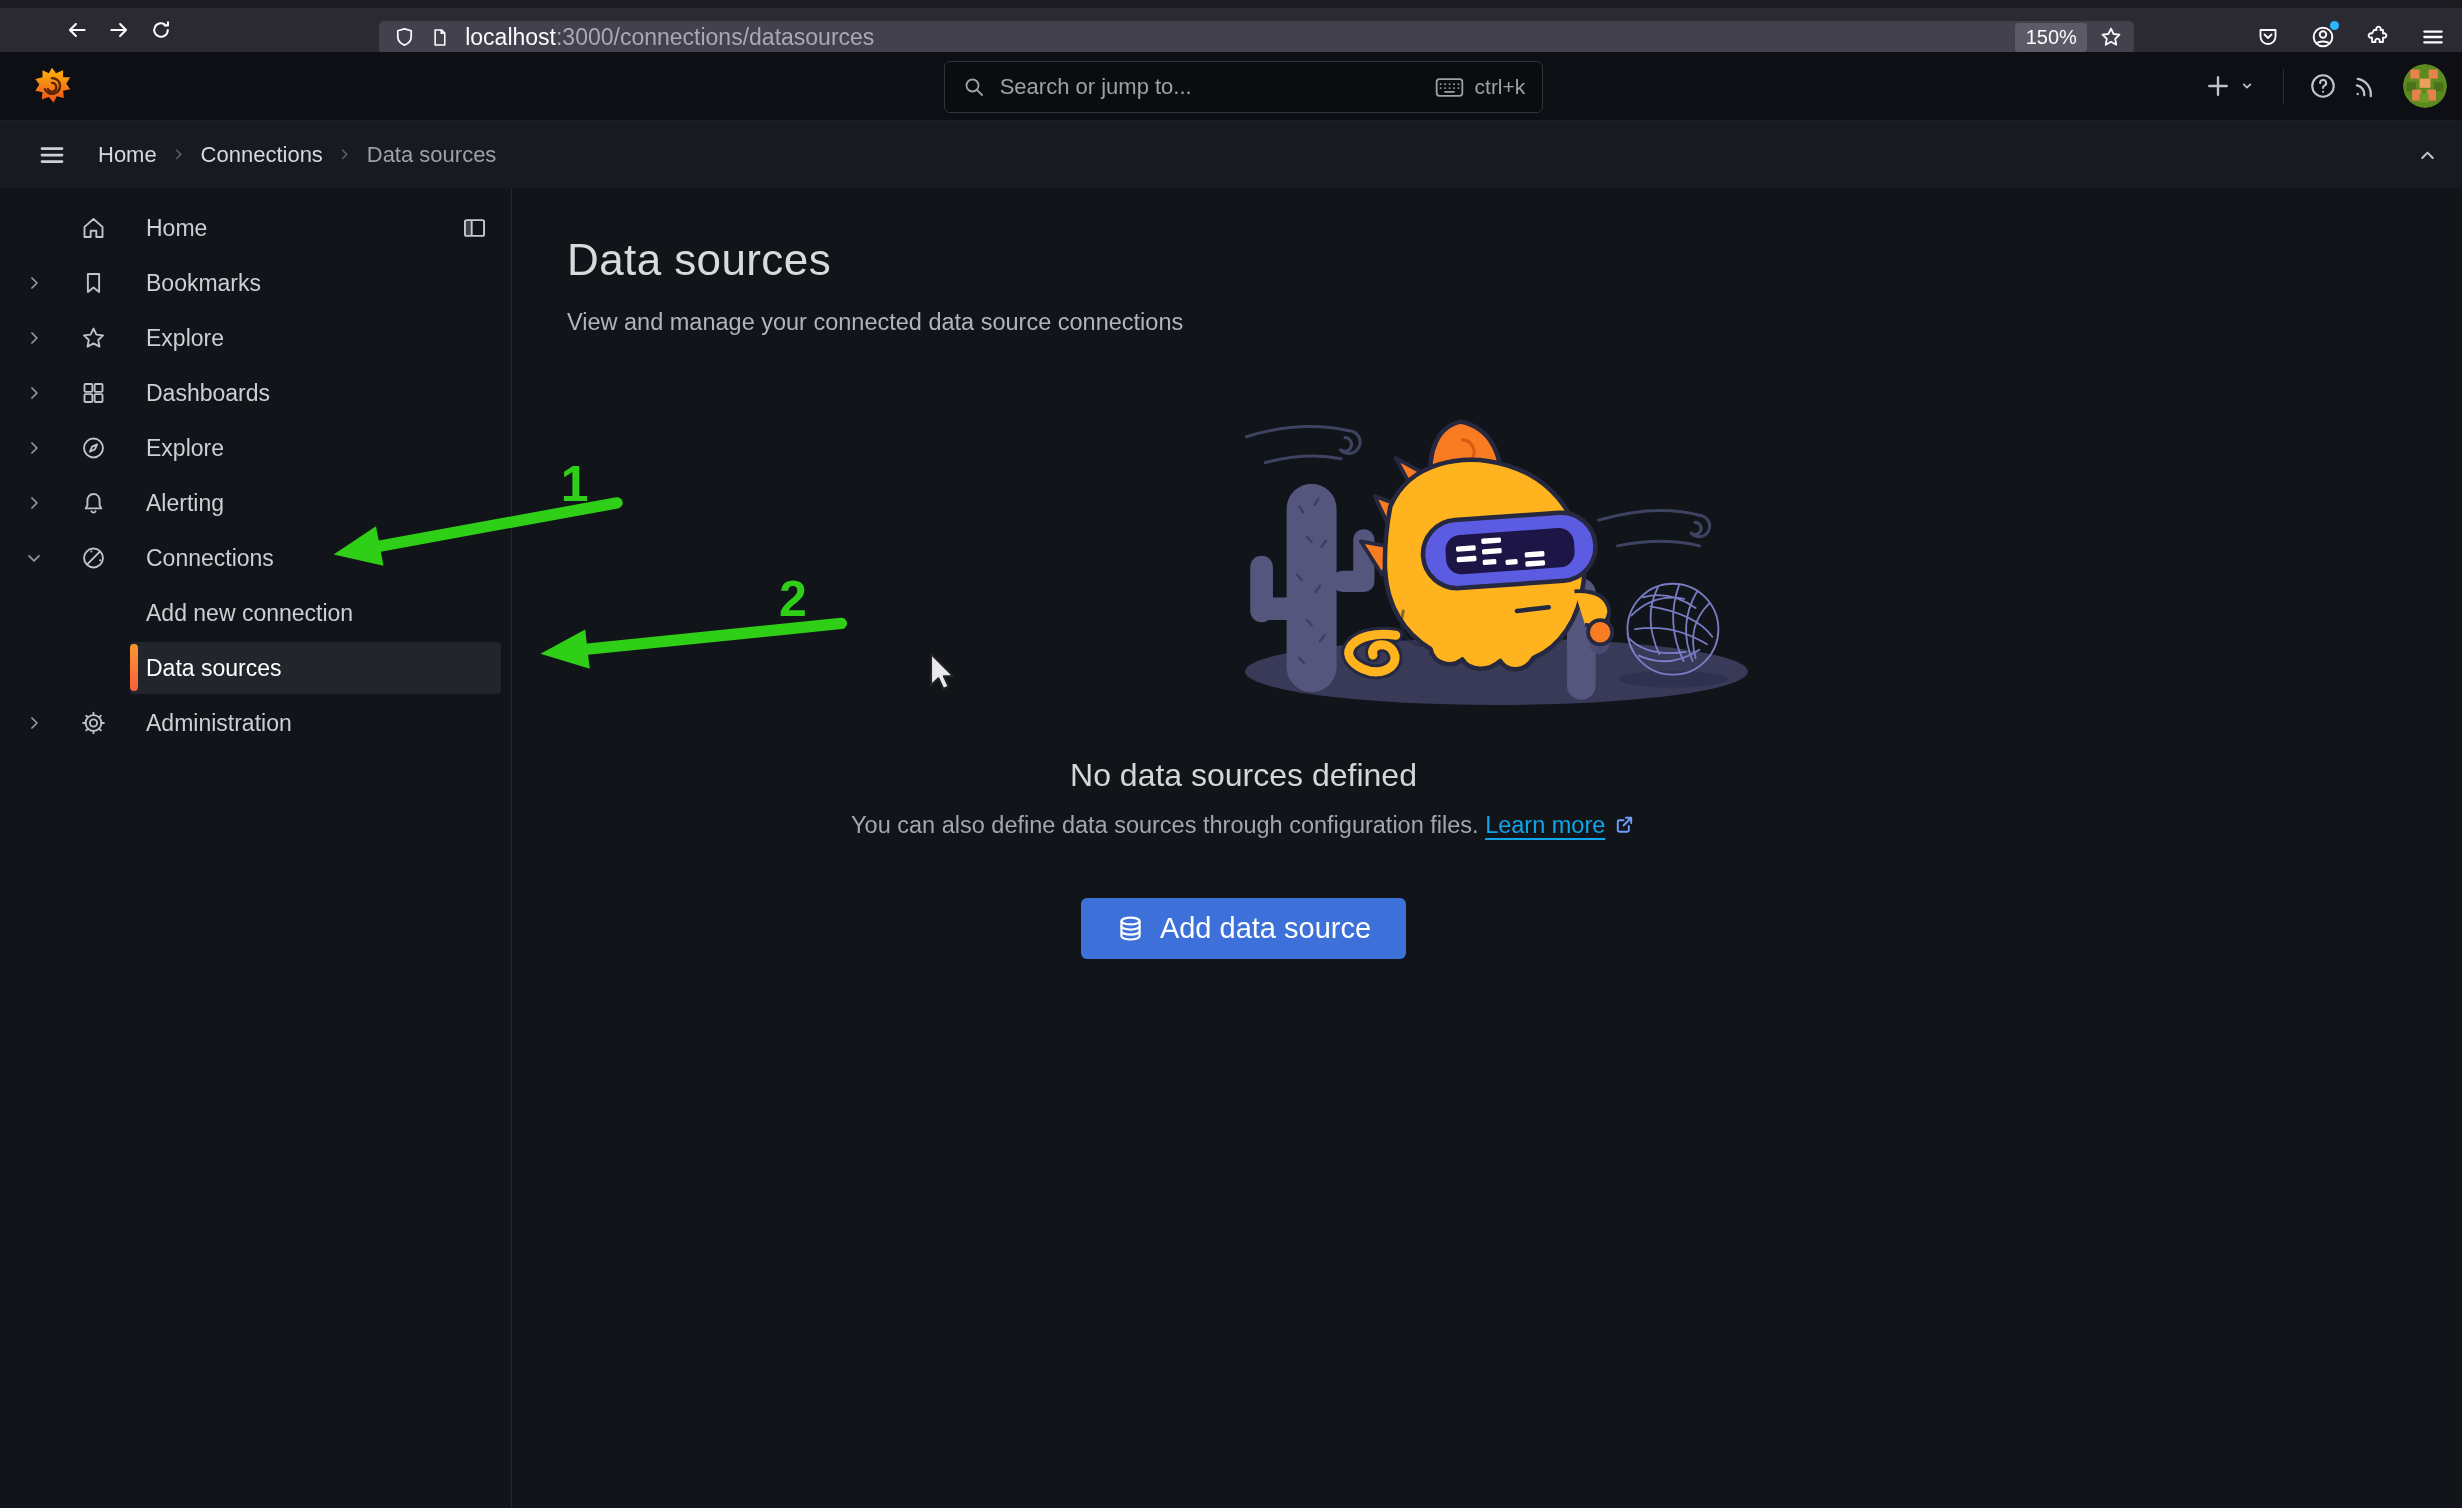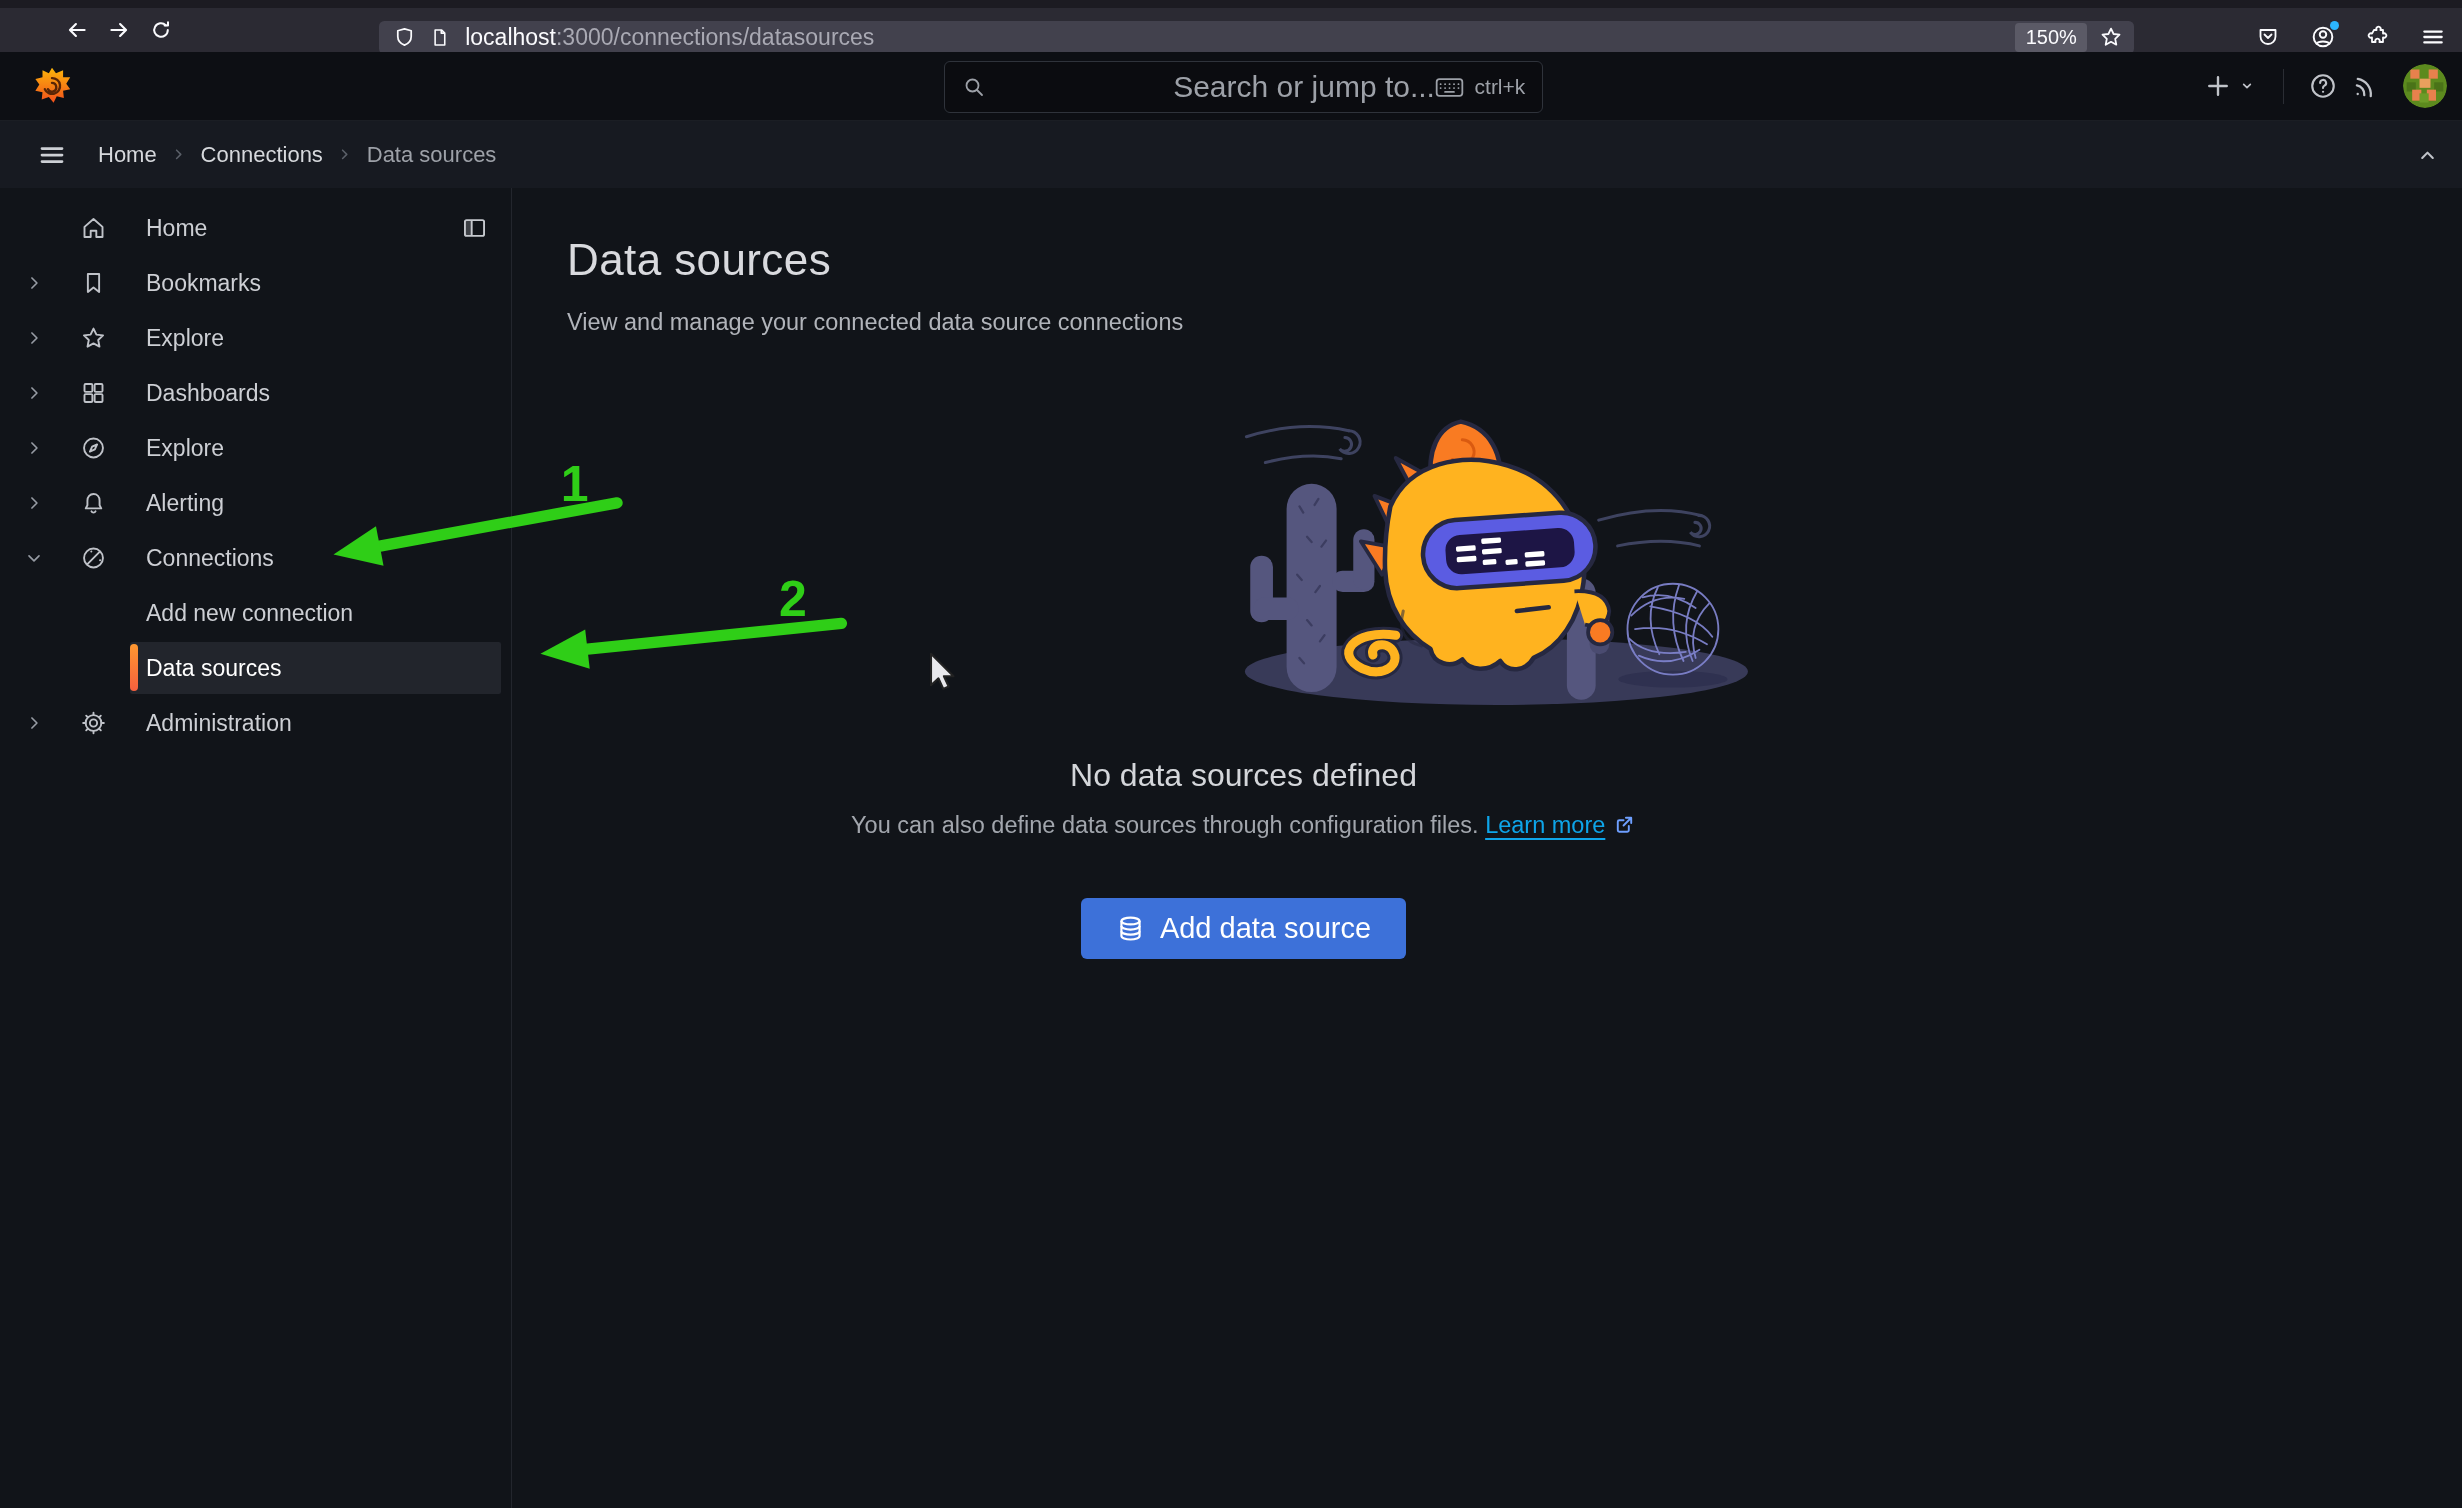--- a/index.html
+++ b/index.html
@@ -19,21 +19,21 @@
   #zoom-badge{flex:0 0 auto;background:#5b5a66;border-radius:3.8px;height:29px;display:flex;align-items:center;padding:0 10.6px;font-size:20px;color:#fbfbfe;margin-right:12px;}
   #bookmark-star{flex:0 0 auto;margin-right:10.6px;color:#fbfbfe}
   #bb-right{position:absolute;right:12px;top:7.6px;height:44px;display:flex;align-items:center;gap:20px;}
   .bb-ric{position:relative;width:35px;height:35px;display:flex;align-items:center;justify-content:center;color:#fbfbfe;border-radius:4.5px;}
   .blue-dot{position:absolute;right:1.5px;top:1.5px;width:9px;height:9px;border-radius:50%;background:#2cb6ff;}
 
   
   #gf-header{position:absolute;left:0;top:52px;width:2462px;height:68px;background:#0d0f14;border-bottom:0.8px solid #1b1e24;}
   #gf-logo{position:absolute;left:33px;top:15px;width:38px;height:38px;}
   #search-box{position:absolute;left:944px;top:9px;width:597px;height:50px;background:#0b0c10;border:0.8px solid #2f333b;border-radius:6px;display:flex;align-items:center;color:#9da1a8;}
-  #search-box .sb-ph{font-size:30px;margin-left:4px;flex:1 1 auto;text-align:right}
+  #search-box .sb-ph{font-size:22px;margin-left:14px;flex:1 1 auto;text-align:left}
   #search-box .sb-short{font-size:21px;margin:0 16.7px 0 10.6px;color:#9da1a8}
   #search-box .mag{margin-left:16.7px}
   #hdr-right{position:absolute;right:15px;top:0;height:68px;display:flex;align-items:center;}
   .hdr-ic{display:flex;align-items:center;justify-content:center;color:#c0c3c9;height:45px;border-radius:4.5px;}
   #new-btn{display:flex;align-items:center;gap:4.5px;color:#c0c3c9;padding:0 7.6px;}
   #hdr-divider{width:1.5px;height:35px;background:#2a2d34;margin:0 18px;}
   #help-btn,#news-btn{width:42px}
   #avatar-btn{margin-left:16.7px;width:44px;height:44px;border-radius:50%;overflow:hidden;flex:0 0 auto;}
 
   

